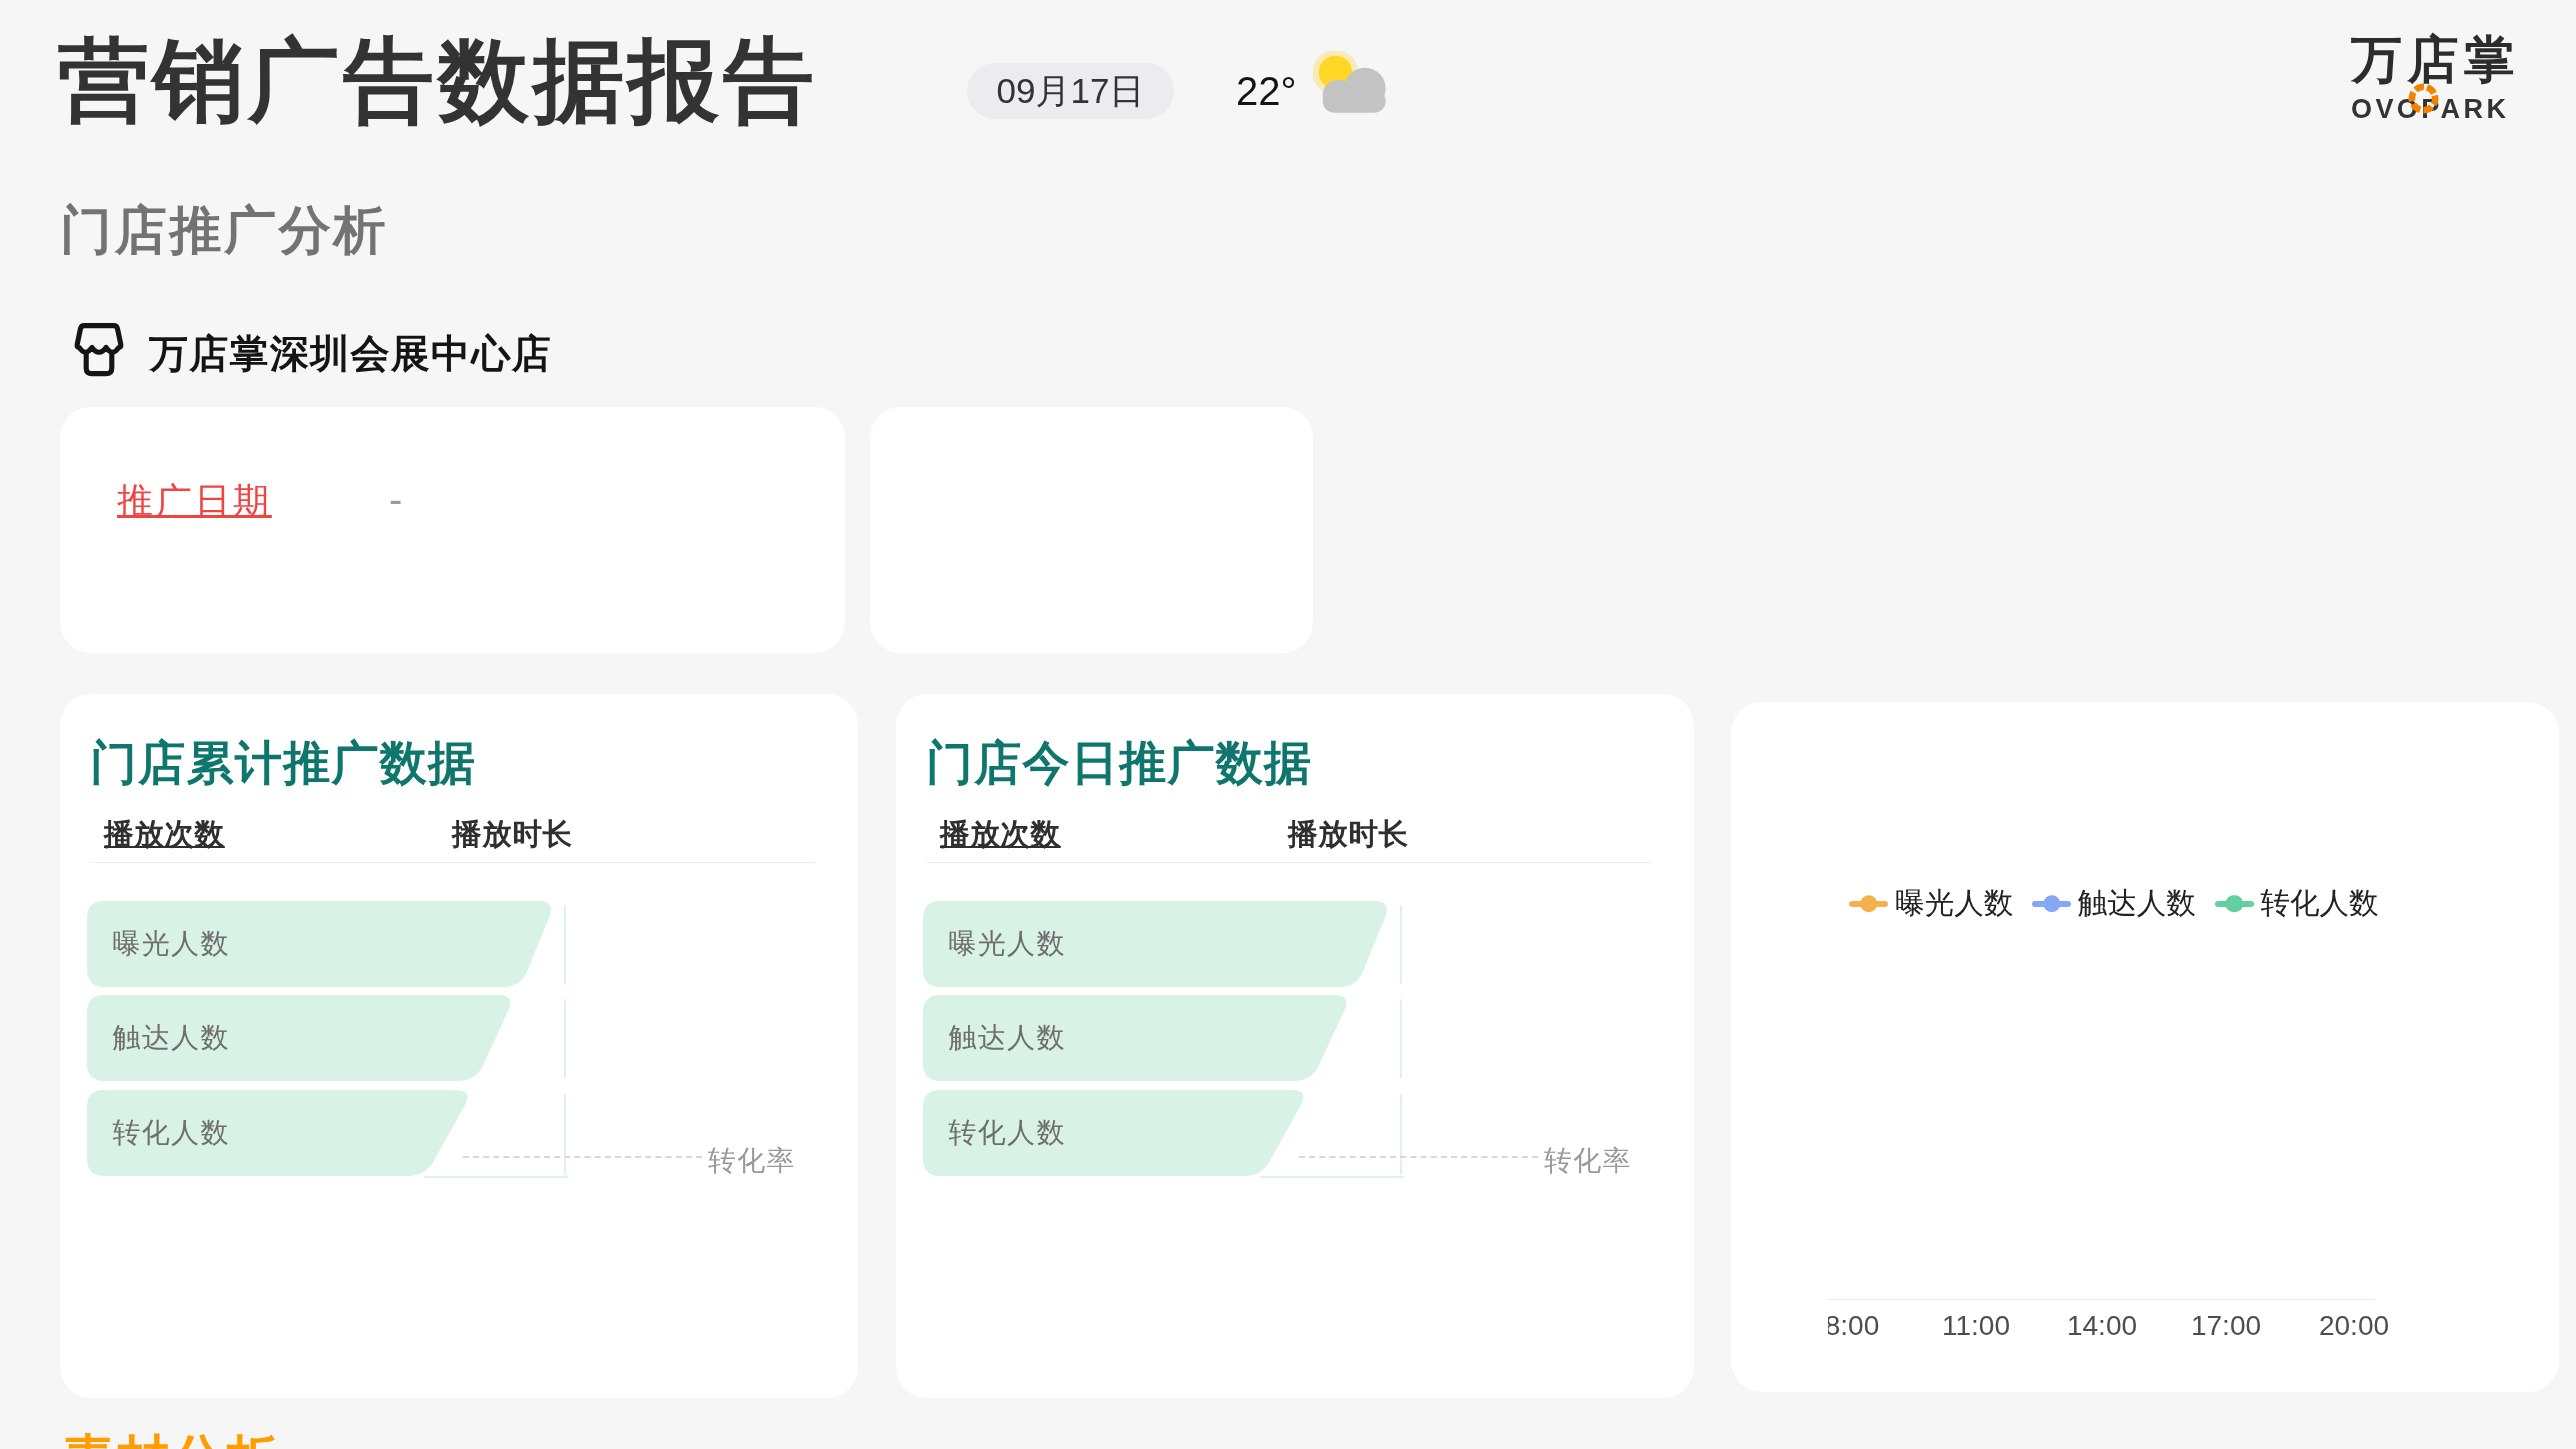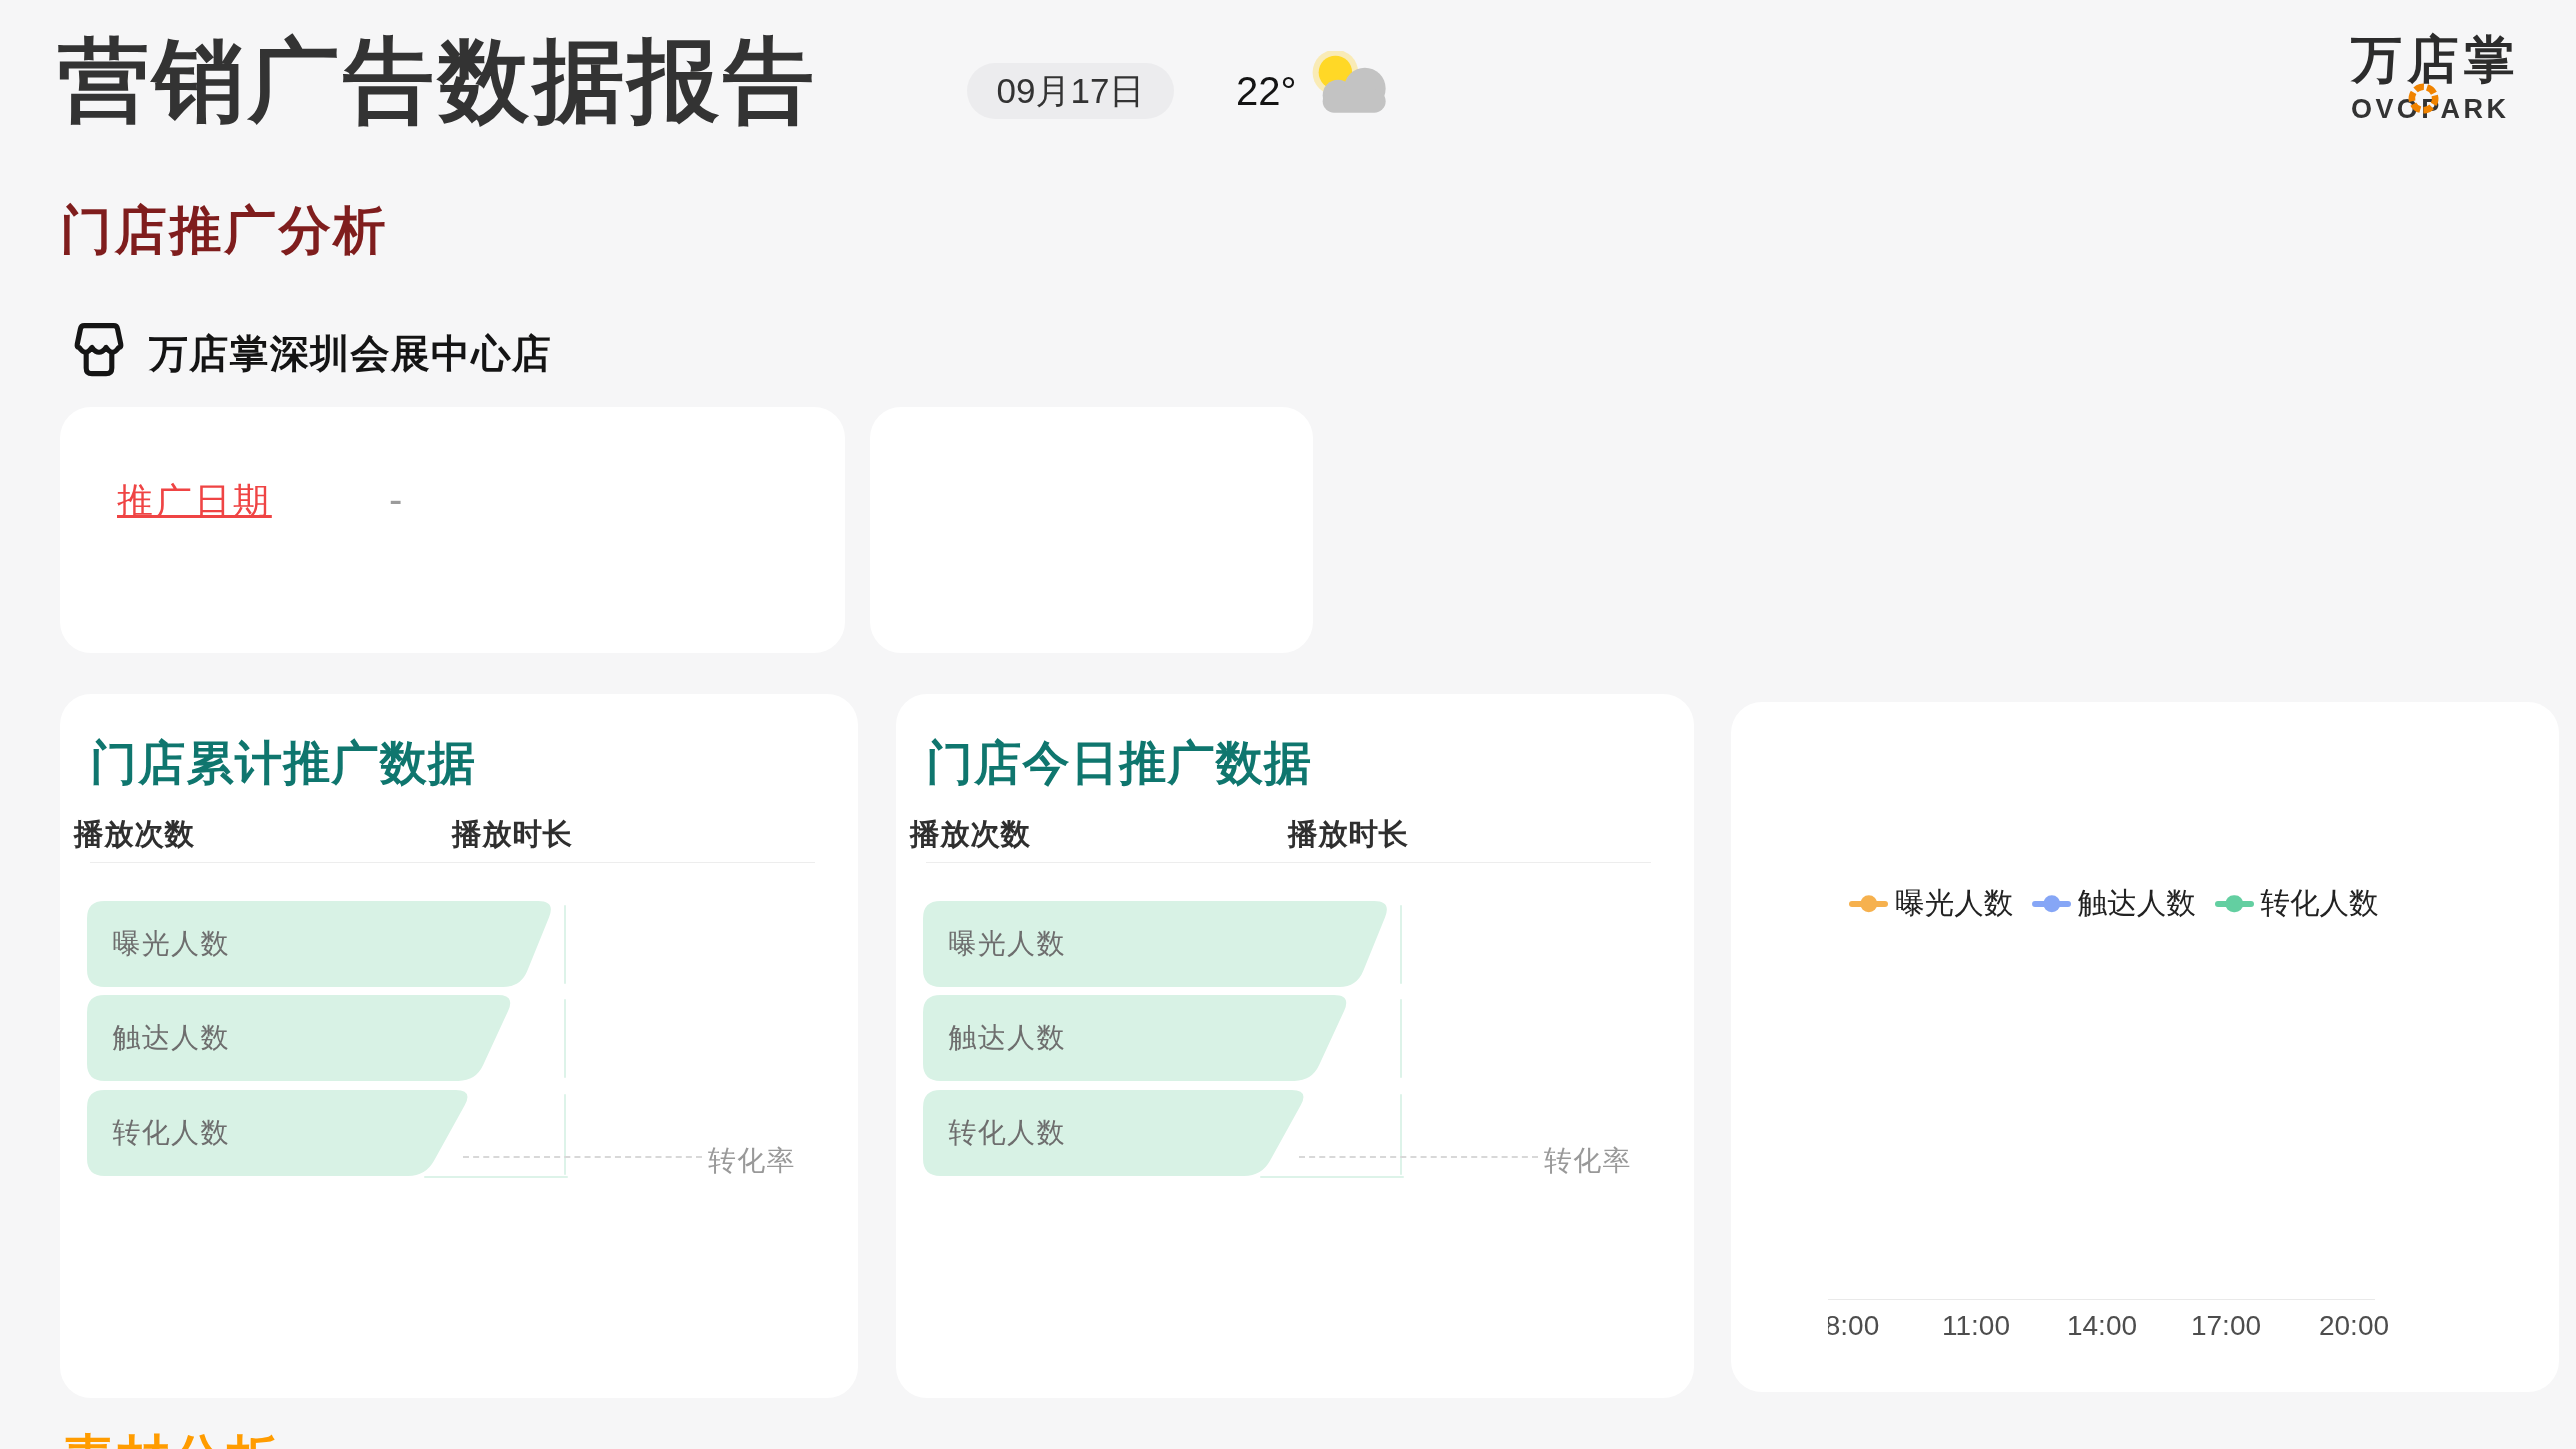--- a/index.html
+++ b/index.html
@@ -35,42 +35,42 @@
     position:relative; line-height:1.25;
   }
   .aperture { position:absolute; left:55px; top:39px; }
   .logo-en {
     font-size:27px; font-weight:800; letter-spacing:3.4px; color:#333; margin-top:2.7px;
   }
 
   
   .section-title {
     left:60px; top:196px;
-    font-size:52px; font-weight:800; letter-spacing:2.7px; color:#7f1d1d;
+    font-size:52px; font-weight:800; letter-spacing:2.7px; color:#737373;
   }
   .store-icon { left:67px; top:318px; }
   .store-name {
     left:149px; top:327px; font-size:39px; font-weight:600; color:#141414; letter-spacing:1.3px;
   }
 
   
   .card { position:absolute; background:#ffffff; border-radius:31px; }
   .card-a { left:60px;   top:407px;  width:785px; height:246px; }
   .card-b { left:870px; top:407px;  width:443px;  height:246px; }
   .card-c { left:60px;   top:694px; width:798px; height:704px; }
   .card-d { left:896px; top:694px; width:798px; height:704px; }
   .card-e { left:1731px; top:702px; width:828px; height:690px; }
 
   .promo-date-label { left:57px; top:70px; font-size:36px; color:#ef4444; letter-spacing:2.7px;text-decoration:underline; }
   .promo-date-value { left:329px; top:70px; font-size:40px; color:#9b9b9b; }
 
   
   .fc-title { left:30px; top:38px; font-size:47px; font-weight:800; color:#0f766e; letter-spacing:1.3px; }
   .fc-metric { top:121px; font-size:29.5px; font-weight:700; color:#2f2f2f; letter-spacing:0.7px; }
-  .fc-metric.m1 { left:14px; }
+  .fc-metric.m1 { left:44px;text-decoration:underline; }
   .fc-metric.m2 { left:392px; }
   .fc-divider { left:30px; top:168px; width:725px; height:1.3px; background:#ededed; }
 
   .funnel { left:27px; top:207px; width:745px; height:295px; position:absolute; }
   .stage { position:absolute; left:0; width:476px; height:86px; }
   .stage.s0 { top:0; } .stage.s1 { top:94px; } .stage.s2 { top:189px; }
   .stage svg { position:absolute; left:0; top:0; }
   .stage-label {
     position:absolute; left:25.5px; top:0; height:86px; display:flex; align-items:center;
     font-size:28px; color:#6e6e6e; letter-spacing:1.3px;

